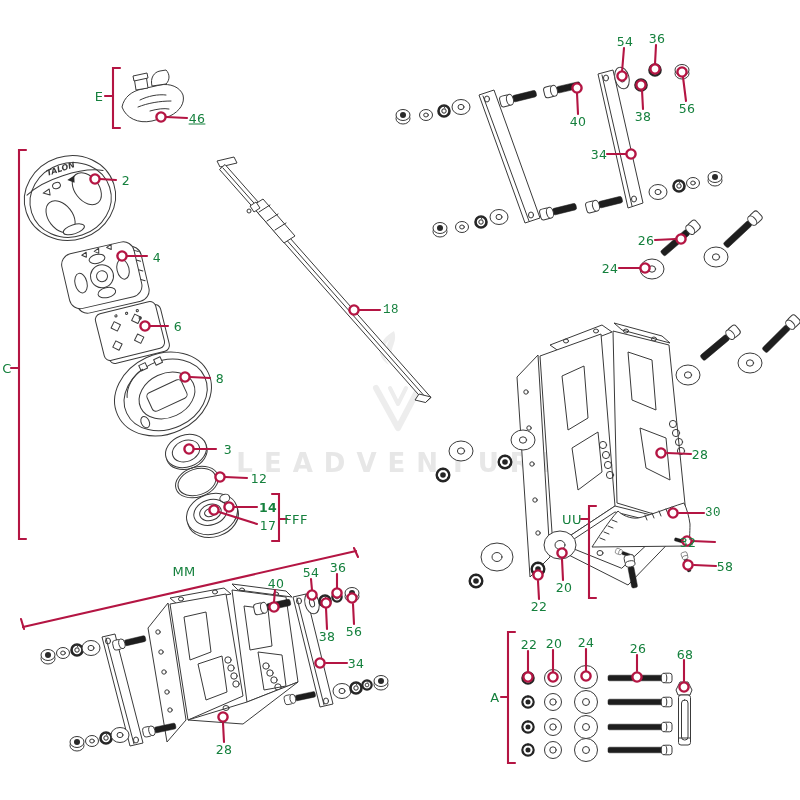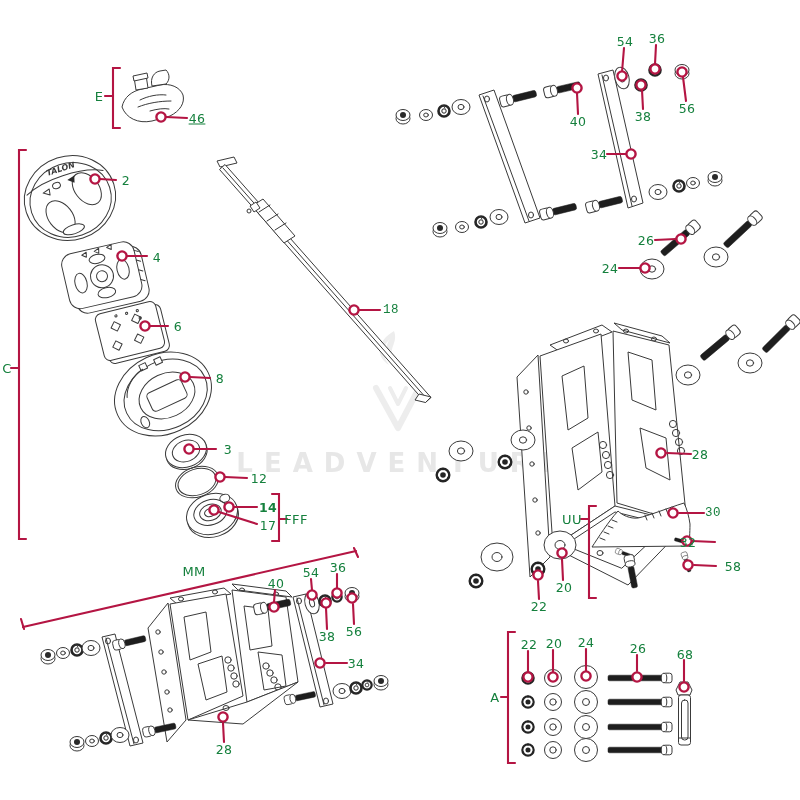--- a/index.html
+++ b/index.html
@@ -549,21 +549,21 @@
           <path class="red" d="M684,660 L684,681"></path>
           <use href="#dot" x="684" y="687"></use>
         </g>
     </g>
   </svg>
 
   <div class="sec" style="left:99px;top:96px;">E</div>
   <div class="sec" style="left:7px;top:368px;">C</div>
   <div class="sec" style="left:296px;top:519px;">FFF</div>
   <div class="sec" style="left:572px;top:519px;">UU</div>
-  <div class="sec" style="left:184px;top:571px;margin-left:10px;">MM</div>
+  <div class="sec" style="left:184px;top:571px;">MM</div>
   <div class="sec" style="left:495px;top:697px;">A</div>
 
   <div class="lbl" style="left:197px;top:118px;text-decoration:underline;">46</div>
   <div class="lbl" style="left:126px;top:180px;">2</div>
   <div class="lbl" style="left:157px;top:257px;">4</div>
   <div class="lbl" style="left:178px;top:326px;">6</div>
   <div class="lbl" style="left:220px;top:378px;">8</div>
   <div class="lbl" style="left:228px;top:449px;">3</div>
   <div class="lbl" style="left:259px;top:478px;">12</div>
   <div class="lbl" style="left:268px;top:507px;font-weight:bold;">14</div>
@@ -573,21 +573,21 @@
   <div class="lbl" style="left:657px;top:38px;">36</div>
   <div class="lbl" style="left:578px;top:121px;">40</div>
   <div class="lbl" style="left:643px;top:116px;">38</div>
   <div class="lbl" style="left:687px;top:108px;">56</div>
   <div class="lbl" style="left:599px;top:154px;">34</div>
   <div class="lbl" style="left:646px;top:240px;">26</div>
   <div class="lbl" style="left:610px;top:268px;">24</div>
   <div class="lbl" style="left:700px;top:454px;">28</div>
   <div class="lbl" style="left:713px;top:513px;font-family:Liberation Mono, monospace;">30</div>
   <div class="lbl" style="left:688px;top:542px;">32</div>
-  <div class="lbl" style="left:725px;top:566px;margin-left:8px;">58</div>
+  <div class="lbl" style="left:725px;top:566px;">58</div>
   <div class="lbl" style="left:564px;top:587px;">20</div>
   <div class="lbl" style="left:539px;top:606px;">22</div>
   <div class="lbl" style="left:276px;top:583px;">40</div>
   <div class="lbl" style="left:311px;top:572px;">54</div>
   <div class="lbl" style="left:338px;top:567px;">36</div>
   <div class="lbl" style="left:327px;top:636px;">38</div>
   <div class="lbl" style="left:354px;top:631px;">56</div>
   <div class="lbl" style="left:356px;top:663px;">34</div>
   <div class="lbl" style="left:224px;top:749px;">28</div>
   <div class="lbl" style="left:529px;top:644px;">22</div>

